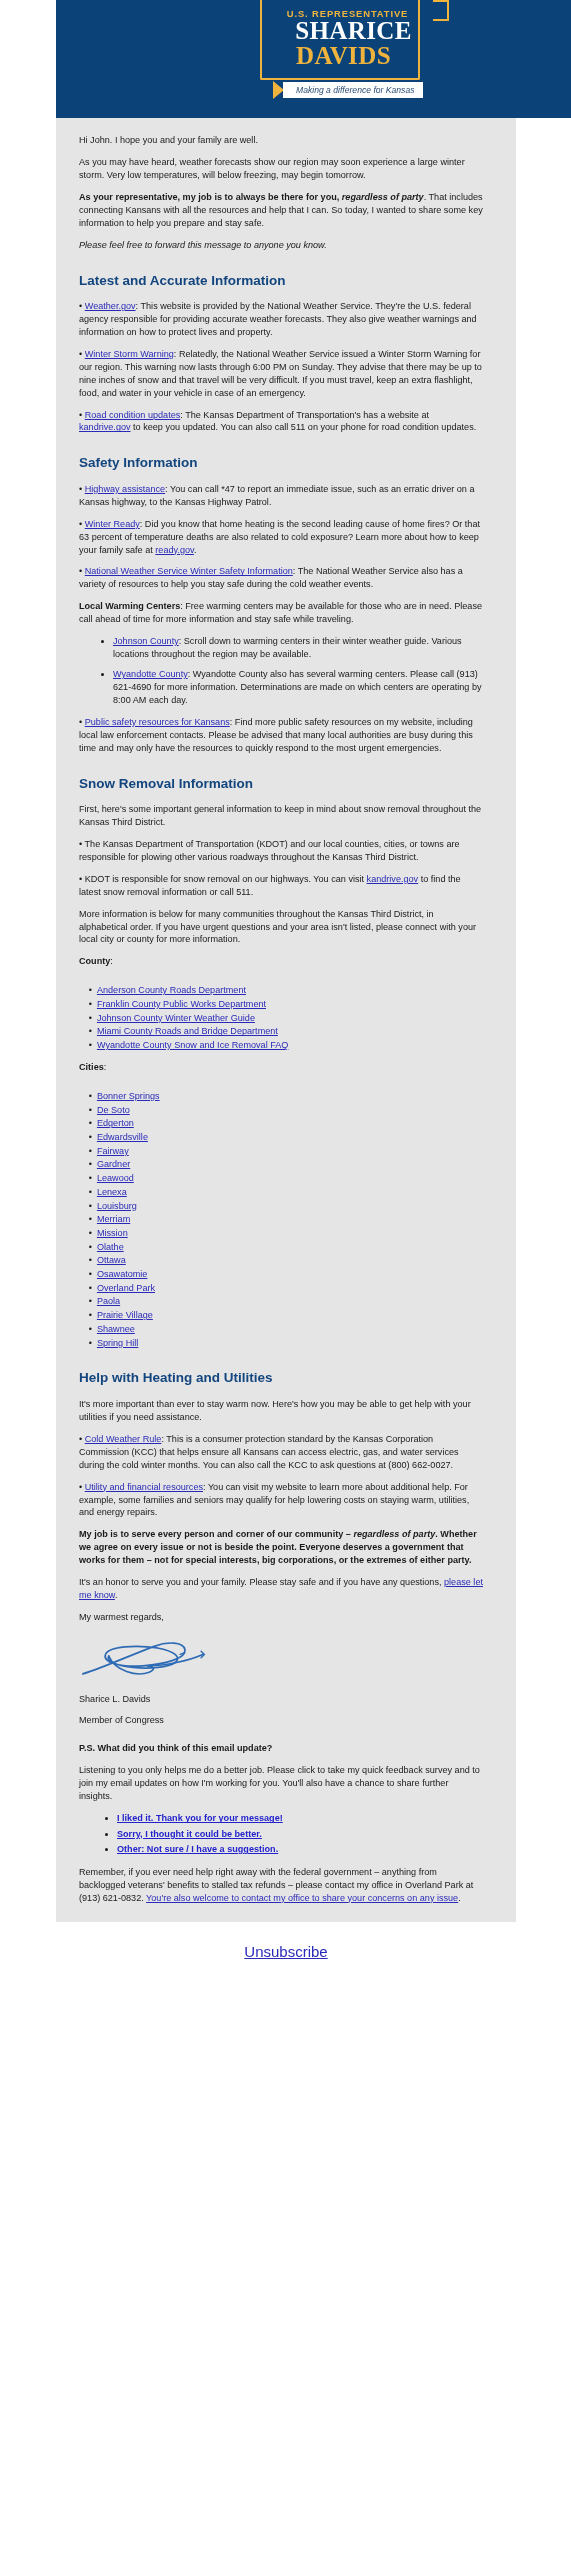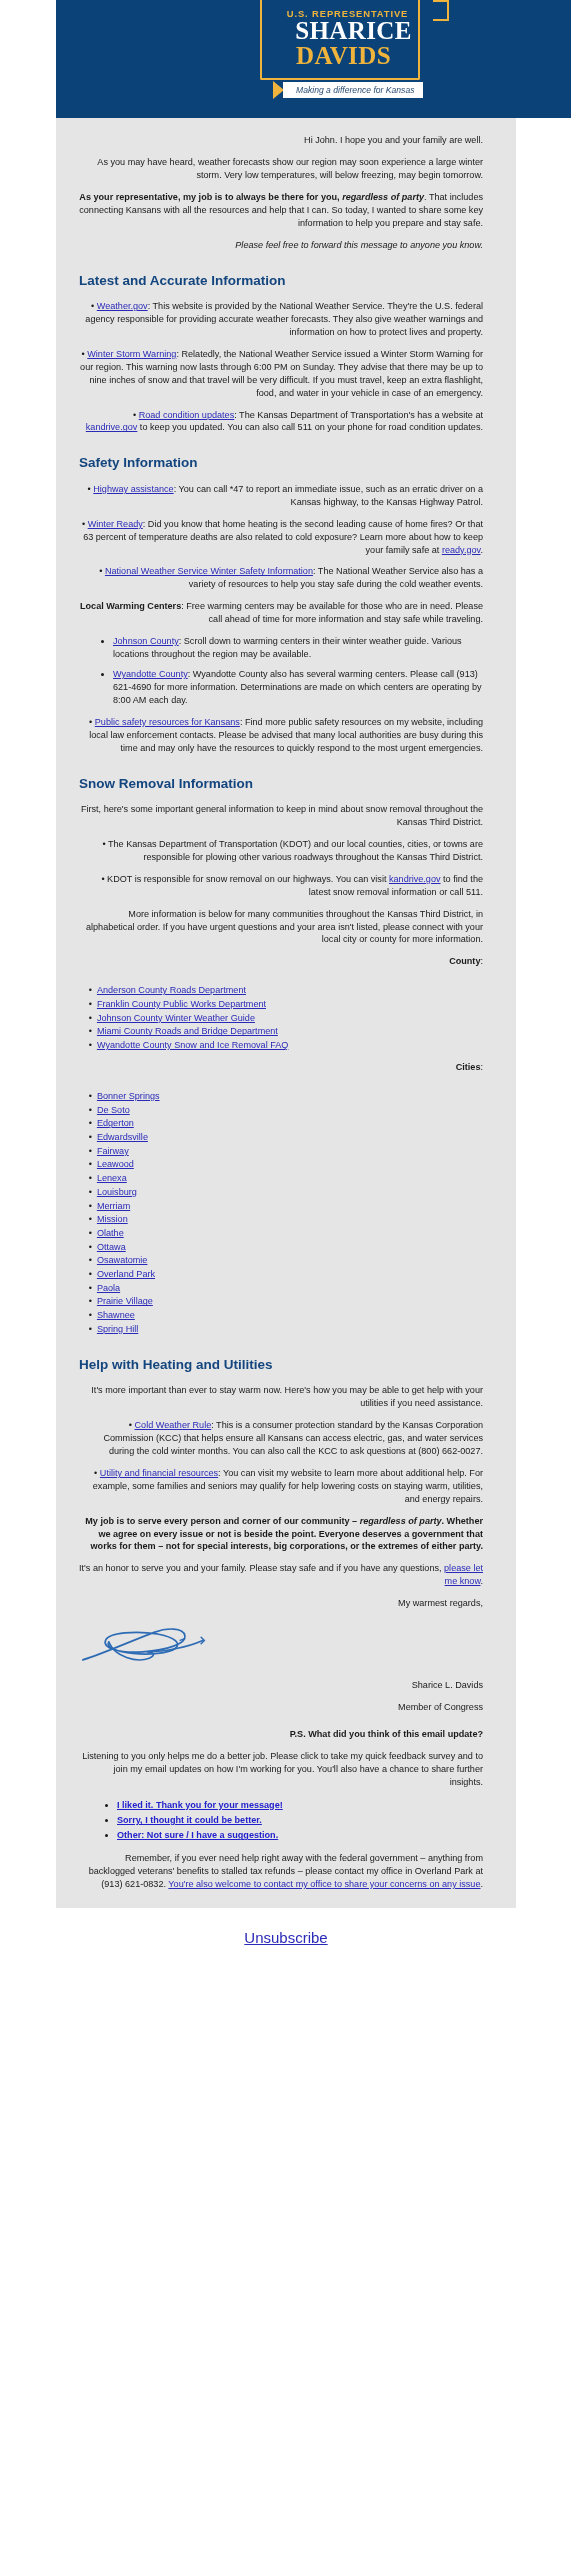--- a/index.html
+++ b/index.html
@@ -127,21 +127,20 @@
 
   
   .content {
     padding: 16.3px 33px 8.2px 23px;
     color: #1a1a1a;
     font-size: 9.1px;
     line-height: 1.42;
   }
   .content p {
     margin: 0 0 9px 0;
-    text-align: right;
   }
   h2.section {
     font-size: 13.5px;
     color: #13457e;
     font-weight: bold;
     margin: 21px 0 11.4px 0;
     line-height: 1.2;
   }
   a {
     color: #2a2ab8;
@@ -276,20 +275,21 @@
     </ul>
 
     <p><b>Cities</b>:</p>
 
     <ul class="plain">
       <li><a href="#">Bonner Springs</a></li>
       <li><a href="#">De Soto</a></li>
       <li><a href="#">Edgerton</a></li>
       <li><a href="#">Edwardsville</a></li>
       <li><a href="#">Fairway</a></li>
+      <li><a href="#">Gardner</a></li>
       <li><a href="#">Leawood</a></li>
       <li><a href="#">Lenexa</a></li>
       <li><a href="#">Louisburg</a></li>
       <li><a href="#">Merriam</a></li>
       <li><a href="#">Mission</a></li>
       <li><a href="#">Olathe</a></li>
       <li><a href="#">Ottawa</a></li>
       <li><a href="#">Osawatomie</a></li>
       <li><a href="#">Overland Park</a></li>
       <li><a href="#">Paola</a></li>

